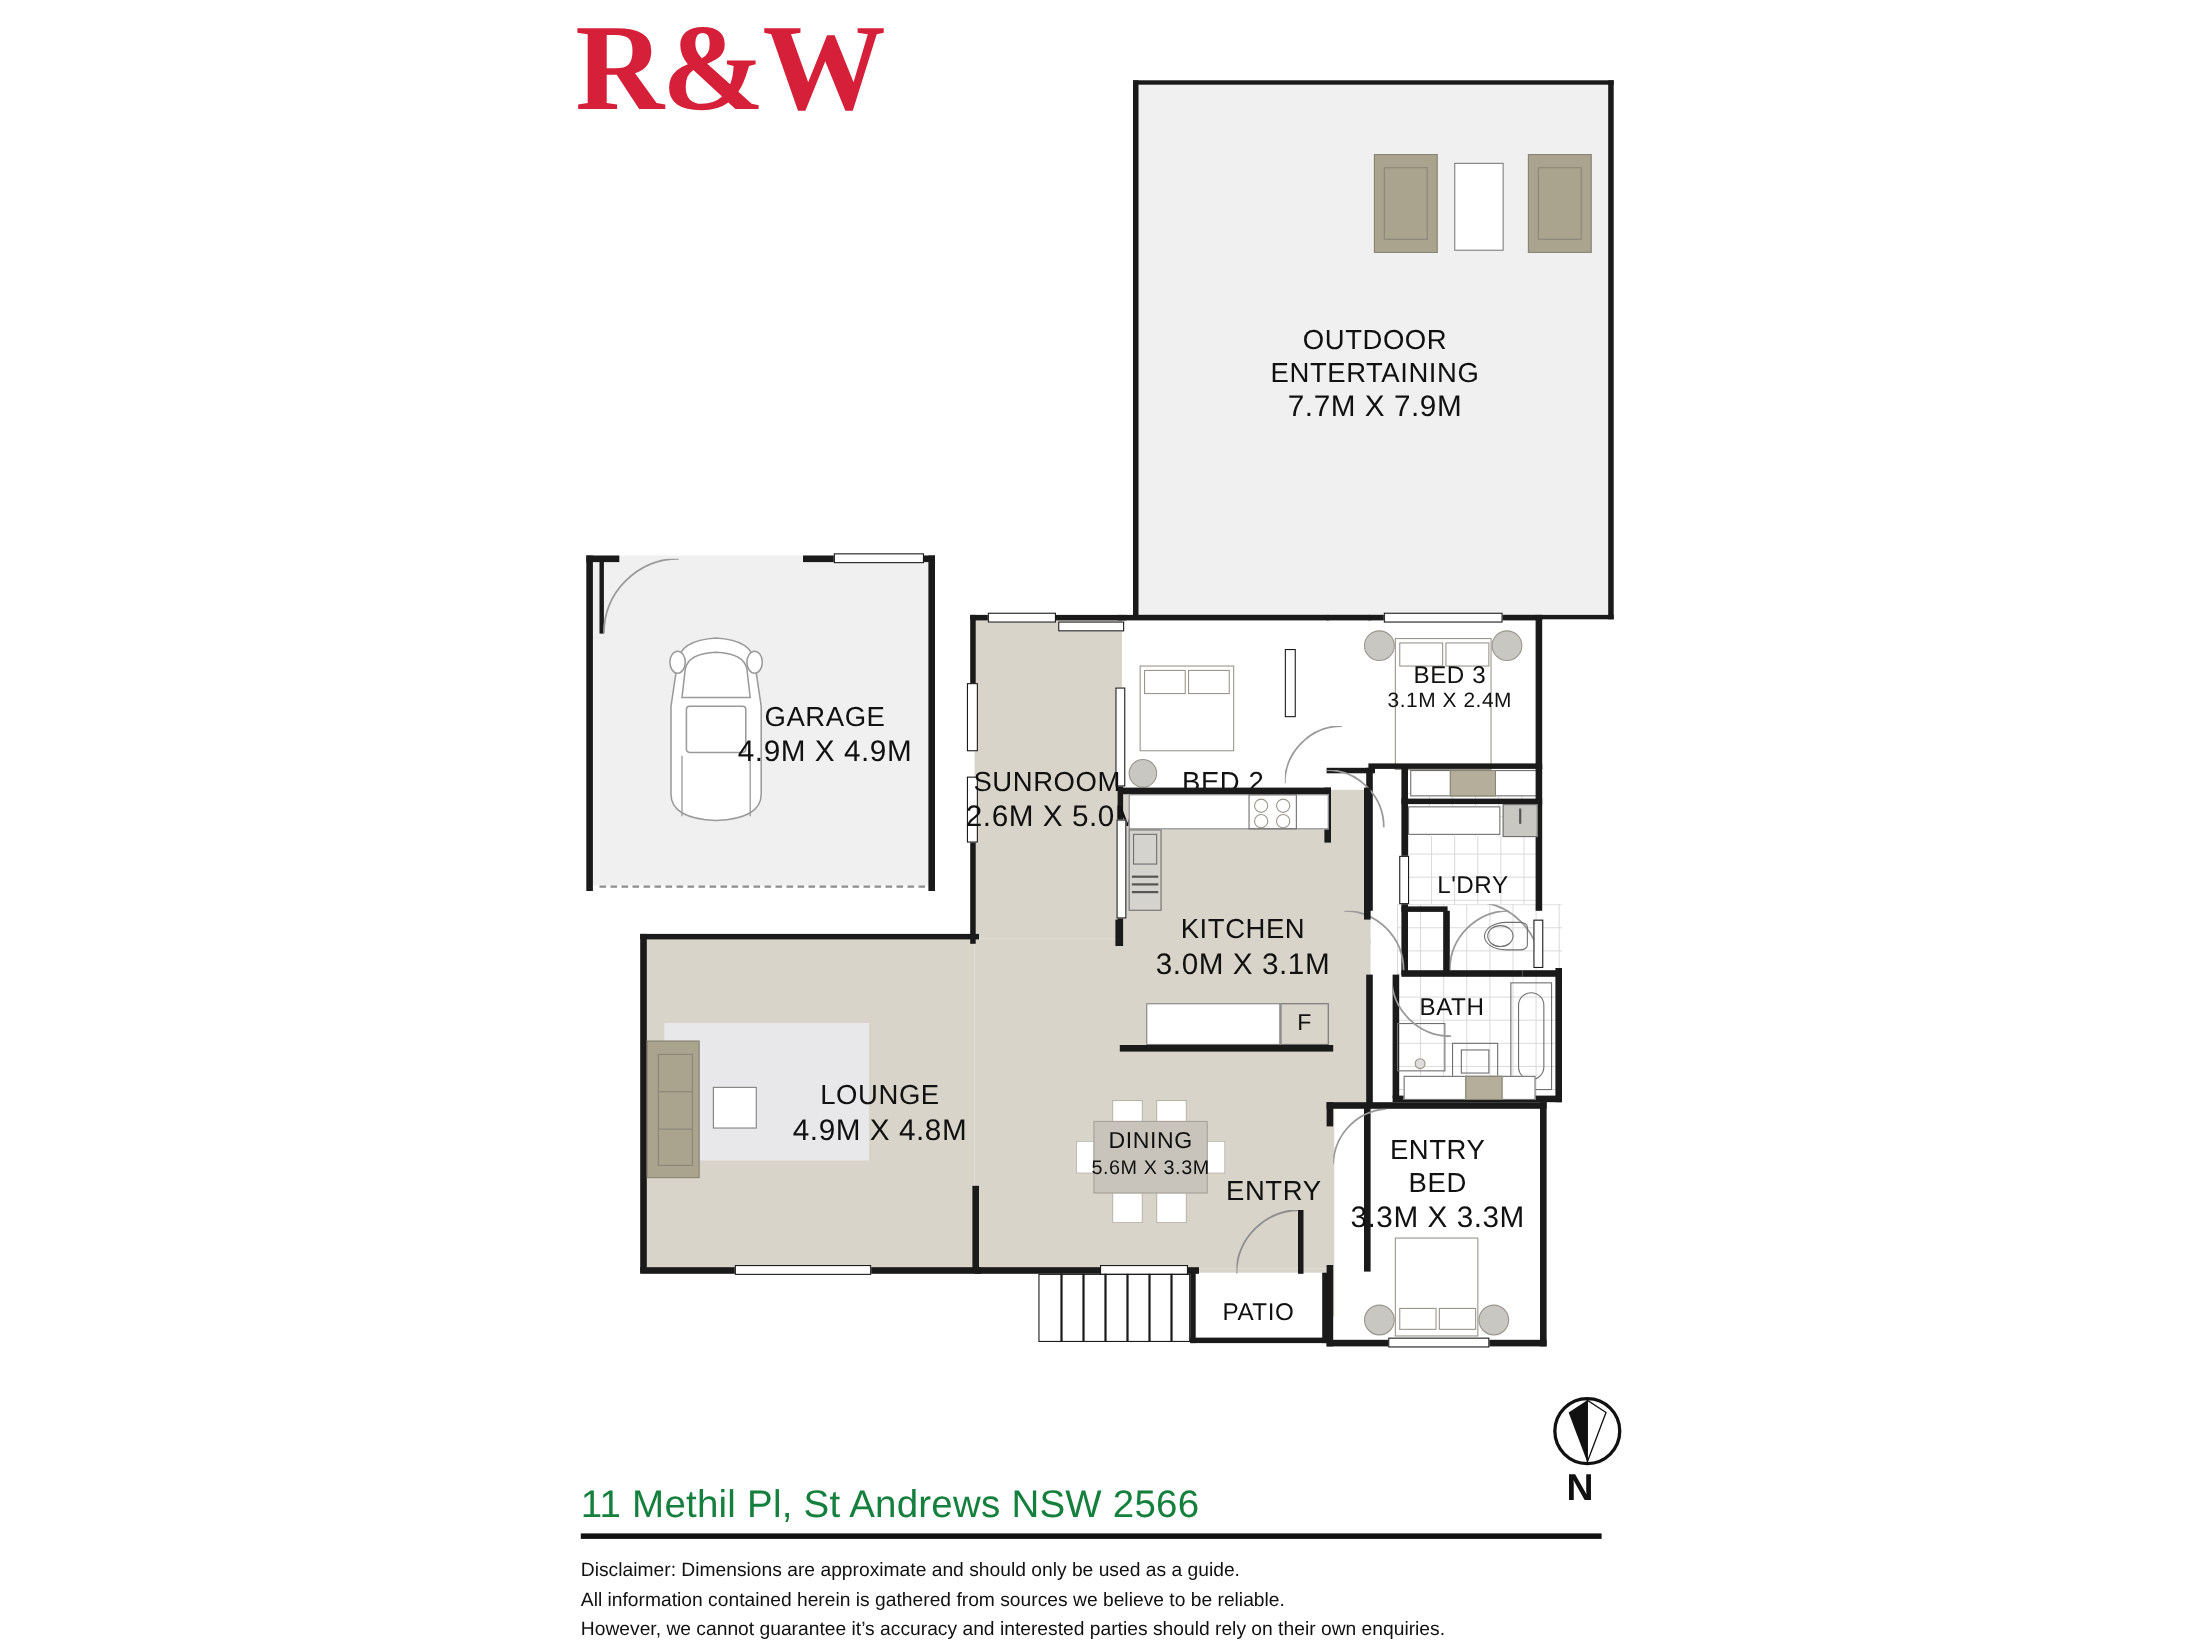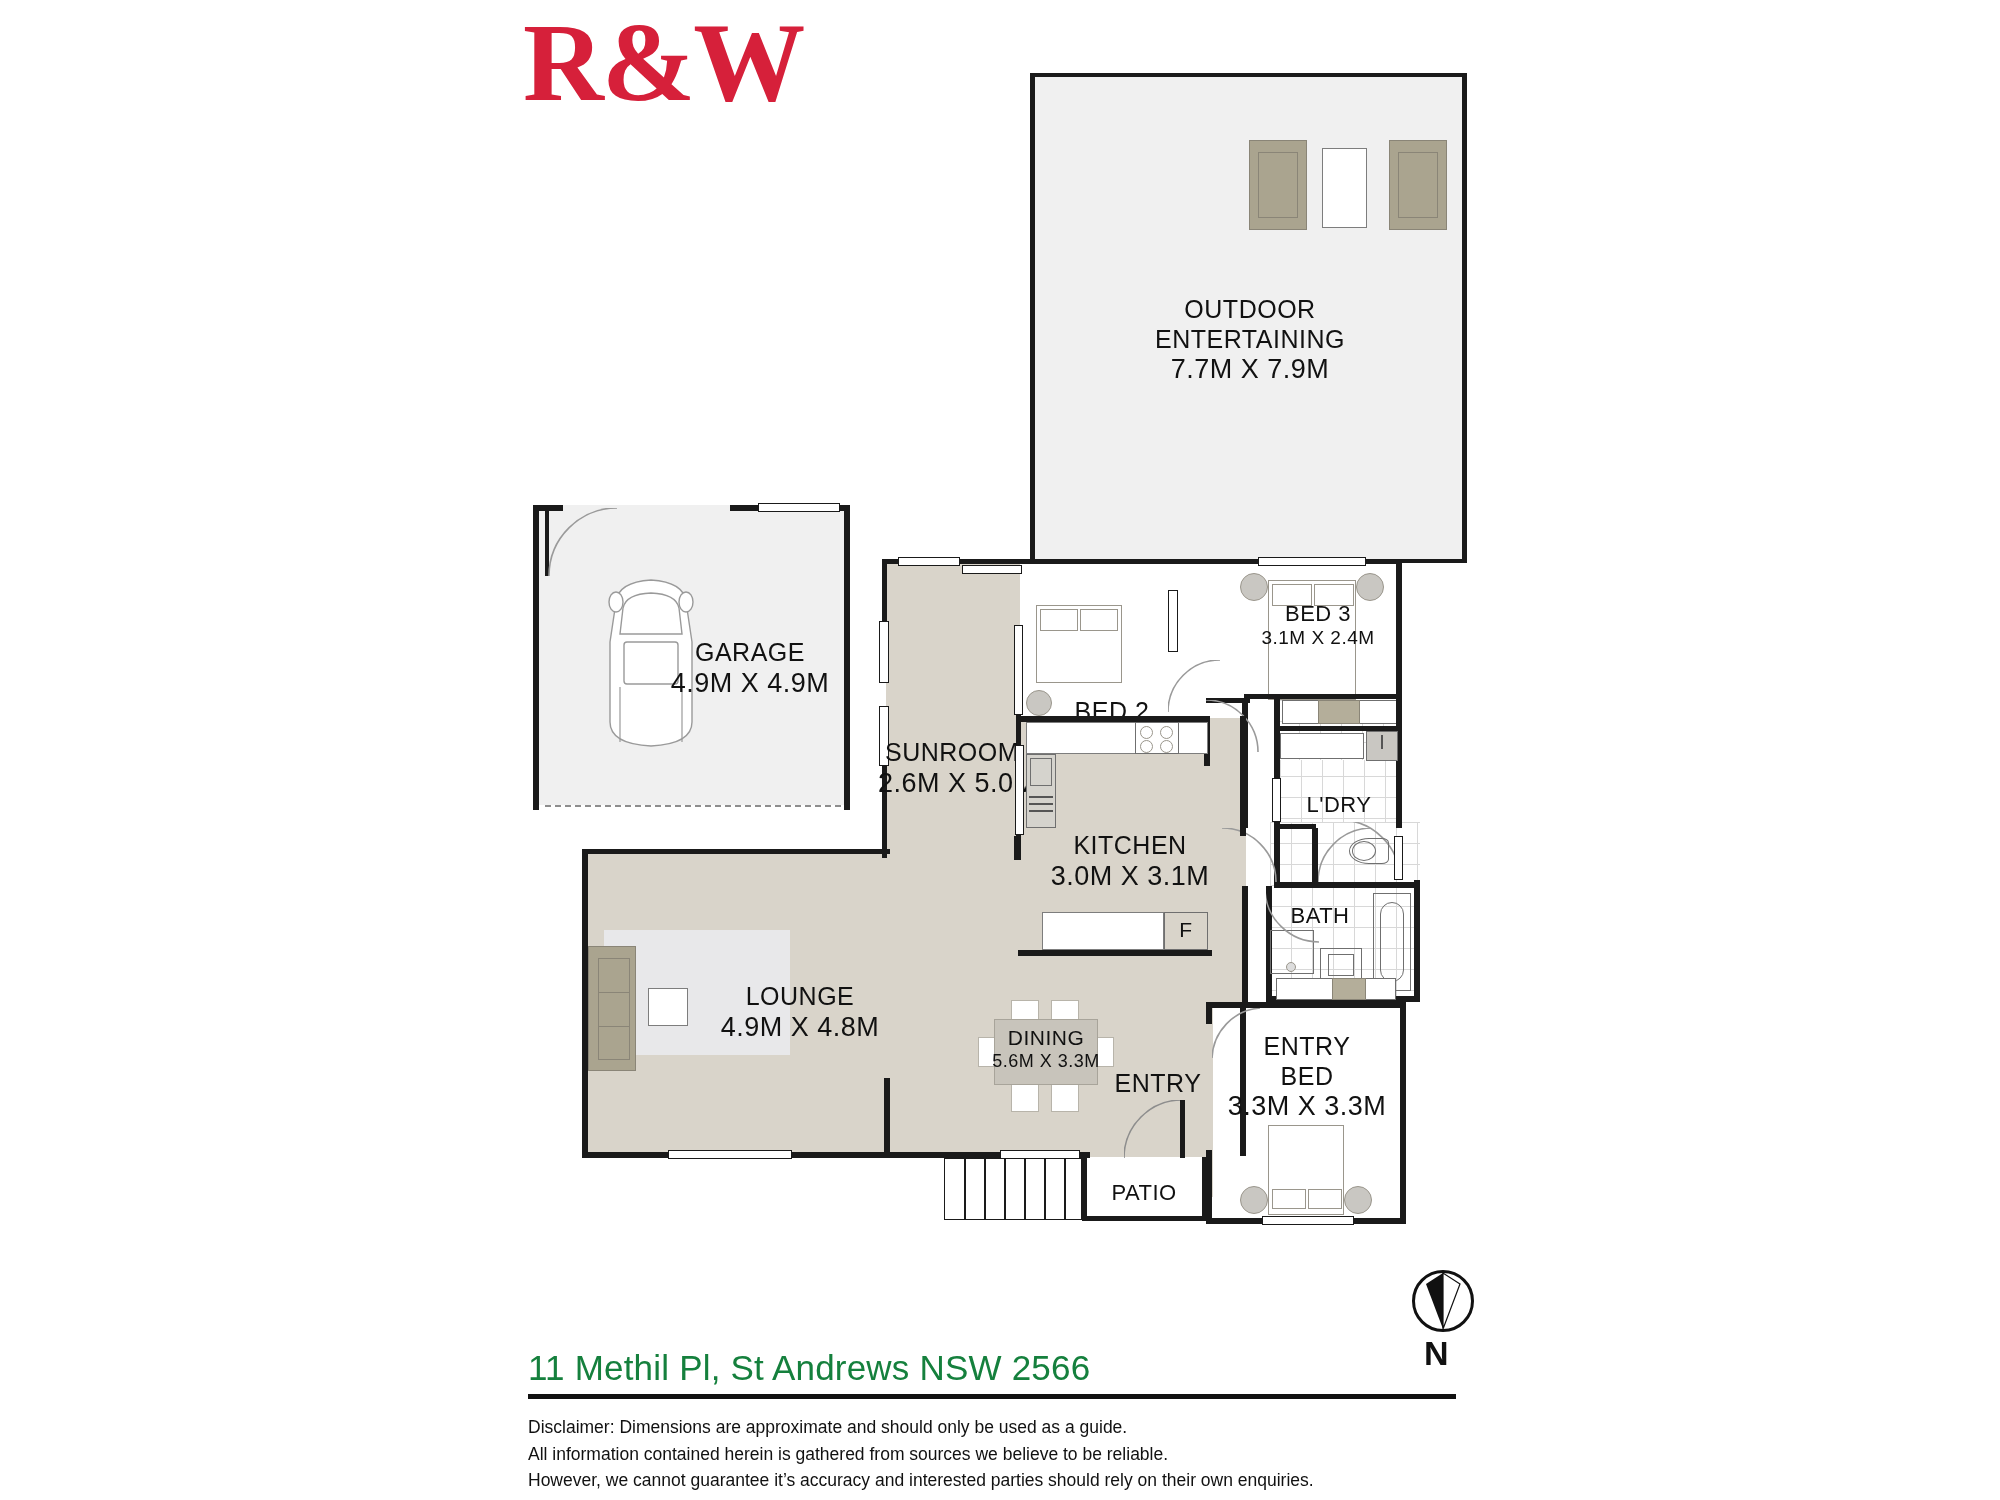--- a/index.html
+++ b/index.html
@@ -212,21 +212,21 @@
   <div class="outline" style="left:598px; top:958px; width:32px; height:102px; border-color:#8a8577;"></div>
   <div class="thinline" style="left:598px; top:992px; width:32px; height:1.2px; background:#8a8577;"></div>
   <div class="thinline" style="left:598px; top:1026px; width:32px; height:1.2px; background:#8a8577;"></div>
   <div class="furn" style="left:648px; top:988px; width:40px; height:38px; border-color:#7d7d7d;"></div>
 
   <div class="label" style="left:680px; top:982px; width:240px;">
     <span class="rname">LOUNGE</span>
     <span class="rdim">4.9M X 4.8M</span>
   </div>
 
-  <div class="label" style="left:878px; top:738px; width:148px;">
+  <div class="label" style="left:878px; top:697px; width:148px;">
     <span class="rname">SUNROOM</span>
     <span class="rdim">2.6M X 5.0M</span>
   </div>
 
   <div class="furn" style="left:1036px; top:605px; width:86px; height:78px;"></div>
   <div class="furn" style="left:1040px; top:609px; width:38px; height:22px; border-color:#9a968c;"></div>
   <div class="furn" style="left:1080px; top:609px; width:38px; height:22px; border-color:#9a968c;"></div>
   <div class="circle" style="left:1026px; top:690px; width:26px; height:26px;"></div>
   <div class="win" style="left:1168px; top:590px; width:10px; height:62px;"></div>
   <div class="label" style="left:1012px; top:697px; width:200px;">

